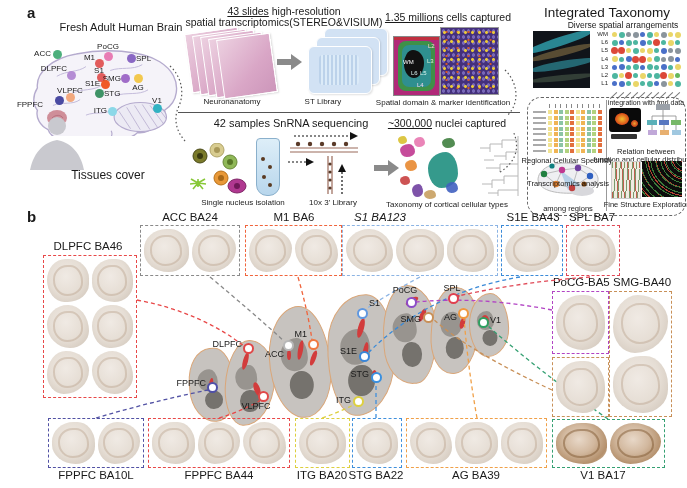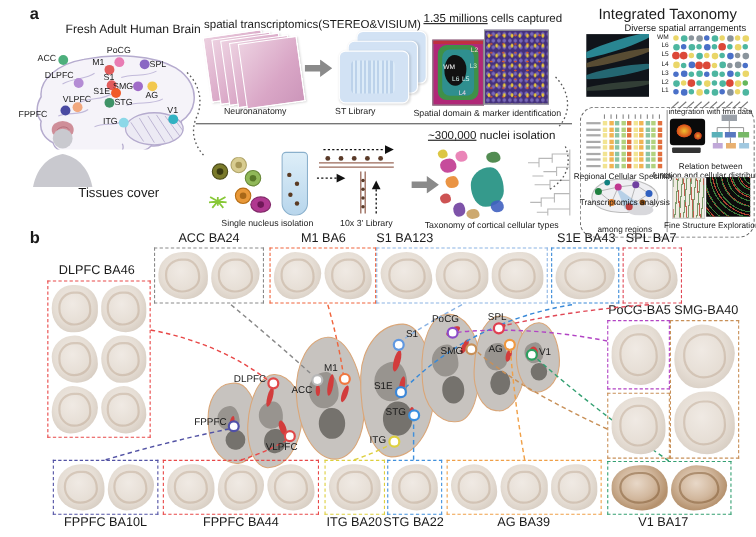--- a/index.html
+++ b/index.html
@@ -46,20 +46,21 @@
 
   <svg class="abs" style="left:28px;top:106px;" width="70" height="64" viewBox="0 0 70 64">
     <ellipse cx="29" cy="12" rx="10" ry="8" fill="#cf8e99"></ellipse>
     <path d="M24,12 C28,8 33,9 35,12 M23,14 C28,12 33,13 36,15" stroke="#b06a78" stroke-width="0.8" fill="none"></path>
     <circle cx="29" cy="20" r="9" fill="#c9c9cf"></circle>
     <path d="M2,64 C6,44 18,36 29,34 C40,36 52,44 56,64 Z" fill="#c9c9cf"></path>
   </svg>
 
   <div class="t" style="left:108px;top:169px;font-size:12px;transform:translateX(-50%);">Tissues cover</div>
 
+  <div class="t h10" style="left:284px;top:5px;transform:translateX(-50%);"><span class="u">43 slides</span><span> high-resolution</span></div>
   <div class="t h10" style="left:284px;top:16px;transform:translateX(-50%);">spatial transcriptomics(STEREO&amp;VISIUM)</div>
   <div class="t h10" style="left:448px;top:11px;transform:translateX(-50%);"><span class="u">1.35 millions</span><span> cells captured</span></div>
 
   <div class="abs" style="left:188px;top:30px;width:86px;height:66px;">
       <div style="position: absolute; left: 0px; top: 0px; width: 52px; height: 58px; transform: rotate(-8deg); background: linear-gradient(135deg, rgb(236, 208, 224), rgb(217, 166, 198) 60%, rgb(204, 150, 186)); border: 1px solid rgb(255, 255, 255); box-shadow: rgba(0, 0, 0, 0.15) 1px 1px 2px;"></div>
       <div style="position: absolute; left: 8px; top: 1.5px; width: 52px; height: 58px; transform: rotate(-8deg); background: linear-gradient(135deg, rgb(236, 208, 224), rgb(217, 166, 198) 60%, rgb(204, 150, 186)); border: 1px solid rgb(255, 255, 255); box-shadow: rgba(0, 0, 0, 0.15) 1px 1px 2px;"></div>
       <div style="position: absolute; left: 16px; top: 3px; width: 52px; height: 58px; transform: rotate(-8deg); background: linear-gradient(135deg, rgb(236, 208, 224), rgb(217, 166, 198) 60%, rgb(204, 150, 186)); border: 1px solid rgb(255, 255, 255); box-shadow: rgba(0, 0, 0, 0.15) 1px 1px 2px;"></div>
       <div style="position: absolute; left: 24px; top: 4.5px; width: 52px; height: 58px; transform: rotate(-8deg); background: linear-gradient(135deg, rgb(236, 208, 224), rgb(217, 166, 198) 60%, rgb(204, 150, 186)); border: 1px solid rgb(255, 255, 255); box-shadow: rgba(0, 0, 0, 0.15) 1px 1px 2px;"></div>
       <div style="position: absolute; left: 32px; top: 6px; width: 52px; height: 58px; transform: rotate(-8deg); background: linear-gradient(135deg, rgb(236, 208, 224), rgb(217, 166, 198) 60%, rgb(204, 150, 186)); border: 1px solid rgb(255, 255, 255); box-shadow: rgba(0, 0, 0, 0.15) 1px 1px 2px;"></div>
     </div>
@@ -102,21 +103,22 @@
       background:
         radial-gradient(#e8c838 1px, transparent 1.6px),
         radial-gradient(#d85828 1px, transparent 1.4px),
         radial-gradient(#7868b8 1.2px, transparent 1.8px),
         #44307c;
       background-size:7px 9px, 11px 8px, 5px 6px;"></div>
   <div class="t cap" style="left:443px;top:98px;transform:translateX(-50%);">Spatial domain &amp; marker identification</div>
 
   <div class="abs" style="left:178px;top:112px;width:342px;height:1px;background:#555;"></div>
 
-  <div class="t h10" style="left:447px;top:117px;transform:translateX(-50%);"><span class="u">~300,000</span><span> nuclei isolation</span></div>
+  <div class="t" style="left:291px;top:117px;font-size:11px;transform:translateX(-50%);">42 samples SnRNA sequencing</div>
+  <div class="t h10" style="left:447px;top:117px;transform:translateX(-50%);"><span class="u">~300,000</span><span> nuclei captured</span></div>
 
   <svg class="abs" style="left:190px;top:143px;" width="62" height="54" viewBox="0 0 62 54">
     <circle cx="10" cy="13" r="7" fill="#7a7a2a" stroke="#4a4a18"></circle>
       <circle cx="10" cy="13" r="3" fill="#3a3a10"></circle>
     <circle cx="27" cy="7" r="7" fill="#d8cc90" stroke="#b0a468"></circle>
       <circle cx="27" cy="7" r="3" fill="#a89858"></circle>
     <circle cx="40" cy="19" r="7" fill="#90b858" stroke="#688838"></circle>
       <circle cx="40" cy="19" r="3" fill="#587828"></circle>
     <circle cx="31" cy="35" r="7" fill="#e89838" stroke="#b87018"></circle>
       <circle cx="31" cy="35" r="3" fill="#a86818"></circle>
@@ -543,21 +545,21 @@
       </div>
       <div style="position: absolute; left: 245px; top: 225px; width: 97px; height: 51px; border: 1.5px dashed rgb(240, 100, 60); box-sizing: border-box;"></div>
       <div style="position: absolute; font-size: 11.5px; white-space: nowrap; color: rgb(26, 26, 26); left: 294px; top: 217px; transform: translate(-50%, -50%);">M1 BA6</div>
       <div style="position: absolute; left: 249px; top: 229px; width: 43px; height: 43px; background: radial-gradient(at 45% 40%, rgb(240, 234, 228) 0%, rgb(230, 222, 213) 50%, rgb(216, 206, 195) 78%, rgb(236, 230, 223) 100%); border-radius: 45% 55% 60% 40% / 55% 45%;">
         <div style="position: absolute; inset: 14%; border: 2px solid rgba(160, 130, 100, 0.28); border-radius: 50% 45% 55% 50% / 48% 55% 45% 52%;"></div>
       </div>
       <div style="position: absolute; left: 295px; top: 229px; width: 43px; height: 43px; background: radial-gradient(at 45% 40%, rgb(240, 234, 228) 0%, rgb(230, 222, 213) 50%, rgb(216, 206, 195) 78%, rgb(236, 230, 223) 100%); border-radius: 50% 50% 45% 55% / 45% 60% 40% 55%;">
         <div style="position: absolute; inset: 14%; border: 2px solid rgba(160, 130, 100, 0.28); border-radius: 50% 45% 55% 50% / 48% 55% 45% 52%;"></div>
       </div>
       <div style="position: absolute; left: 342px; top: 225px; width: 156px; height: 51px; border: 1.5px dashed rgb(140, 180, 228); box-sizing: border-box;"></div>
-      <div style="position: absolute; font-size: 11.5px; white-space: nowrap; color: rgb(26, 26, 26); left: 368px; top: 217px; transform: translate(-50%, -50%);">S1 BA123</div>
+      <div style="position: absolute; font-size: 11.5px; white-space: nowrap; color: rgb(26, 26, 26); left: 380px; top: 217px; transform: translate(-50%, -50%); font-style: italic;">S1 BA123</div>
       <div style="position: absolute; left: 346px; top: 229px; width: 47.3333px; height: 43px; background: radial-gradient(at 45% 40%, rgb(240, 234, 228) 0%, rgb(230, 222, 213) 50%, rgb(216, 206, 195) 78%, rgb(236, 230, 223) 100%); border-radius: 50% 50% 45% 55% / 45% 60% 40% 55%;">
         <div style="position: absolute; inset: 14%; border: 2px solid rgba(160, 130, 100, 0.28); border-radius: 50% 45% 55% 50% / 48% 55% 45% 52%;"></div>
       </div>
       <div style="position: absolute; left: 396.333px; top: 229px; width: 47.3333px; height: 43px; background: radial-gradient(at 45% 40%, rgb(240, 234, 228) 0%, rgb(230, 222, 213) 50%, rgb(216, 206, 195) 78%, rgb(236, 230, 223) 100%); border-radius: 48% 52% 55% 45% / 52% 48% 45% 55%;">
         <div style="position: absolute; inset: 14%; border: 2px solid rgba(160, 130, 100, 0.28); border-radius: 50% 45% 55% 50% / 48% 55% 45% 52%;"></div>
       </div>
       <div style="position: absolute; left: 446.667px; top: 229px; width: 47.3333px; height: 43px; background: radial-gradient(at 45% 40%, rgb(240, 234, 228) 0%, rgb(230, 222, 213) 50%, rgb(216, 206, 195) 78%, rgb(236, 230, 223) 100%); border-radius: 55% 45% 50% 60% / 50% 55% 45% 50%;">
         <div style="position: absolute; inset: 14%; border: 2px solid rgba(160, 130, 100, 0.28); border-radius: 50% 45% 55% 50% / 48% 55% 45% 52%;"></div>
       </div>
       <div style="position: absolute; left: 501px; top: 225px; width: 62px; height: 51px; border: 1.5px dashed rgb(58, 138, 216); box-sizing: border-box;"></div>

